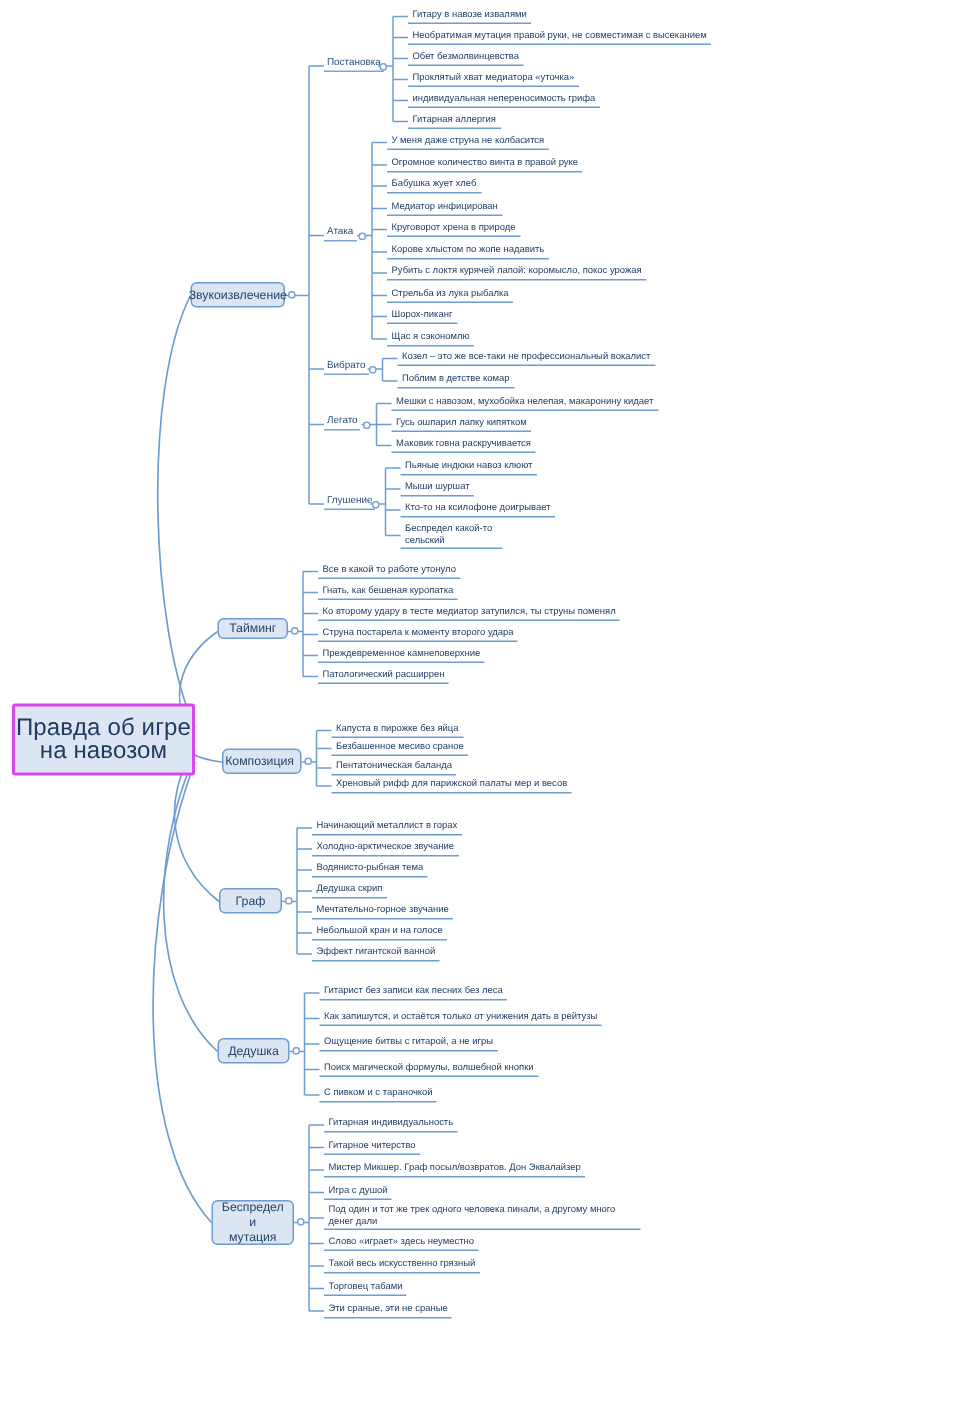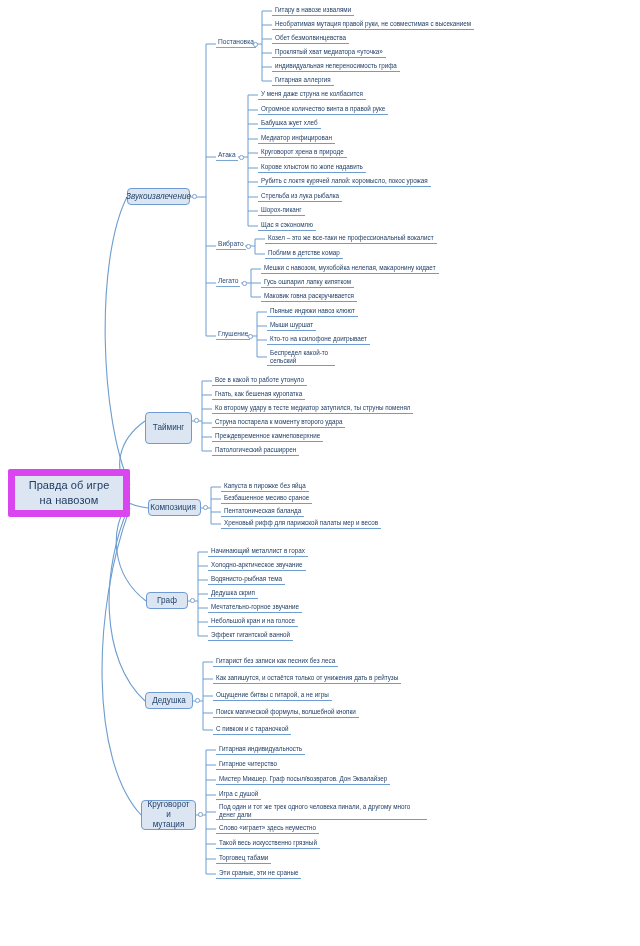--- a/index.html
+++ b/index.html
@@ -27,29 +27,29 @@
   }
 
   
   .root-node {
     position: absolute;
     left: 8px;
     top: 469px;
     width: 122px;
     height: 48px;
     background: #dce6f2;
-    border: 7px solid #d946ef;
+    border: 2px solid #d946ef;
     border-radius: 2px;
     box-sizing: border-box;
     display: flex;
     align-items: center;
     justify-content: center;
     text-align: center;
     color: #1f3c63;
-    font-size: 11px;
+    font-size: 16px;
     line-height: 15px;
     letter-spacing: 0.1px;
   }
 
   
   .branch-node {
     position: absolute;
     background: #dce6f2;
     border: 1px solid #6e9bd1;
     border-radius: 4px;
@@ -217,21 +217,21 @@
     </g>
   </svg>
 
   <div class="root-node">
     <div>
       <div>Правда об игре</div>
       <div>на навозом</div>
     </div>
   </div>
 
-  <div class="branch-node" style="left:127px; top:188px; width:63px; height:17px;font-style:italic;">
+  <div class="branch-node" style="left:127px; top:188px; width:63px; height:17px;">
     <span>Звукоизвлечение</span>
   </div>
   <div class="handle" style="left:192px; top:194px;"></div>
 
   <div class="sub-node" style="left:216px; top:38px;">
     <span>Постановка</span>
   </div>
   <div class="handle" style="left:253px; top:42px;"></div>
 
   <div class="leaf" style="left:272px; top:6px;"><span>Гитару в навозе извалями</span></div>
@@ -277,21 +277,21 @@
   <div class="sub-node" style="left:216px; top:330px;">
     <span>Глушение</span>
   </div>
   <div class="handle" style="left:248px; top:334px;"></div>
 
   <div class="leaf" style="left:267px; top:307px;"><span>Пьяные индюки навоз клюют</span></div>
   <div class="leaf" style="left:267px; top:321px;"><span>Мыши шуршат</span></div>
   <div class="leaf" style="left:267px; top:335px;"><span>Кто-то на ксилофоне доигрывает</span></div>
   <div class="leaf wrap" style="left:267px; top:349px; width:62px;"><span>Беспредел какой-то сельский</span></div>
 
-  <div class="branch-node" style="left:145px; top:412px; width:47px; height:32px;">
+  <div class="branch-node" style="left:145px; top:412px; width:47px; height:14px;">
     <span>Тайминг</span>
   </div>
   <div class="handle" style="left:194px; top:418px;"></div>
 
   <div class="leaf" style="left:212px; top:376px;"><span>Все в какой то работе утонуло</span></div>
   <div class="leaf" style="left:212px; top:390px;"><span>Гнать, как бешеная куропатка</span></div>
   <div class="leaf" style="left:212px; top:404px;"><span>Ко второму удару в тесте медиатор затупился, ты струны поменял</span></div>
   <div class="leaf" style="left:212px; top:418px;"><span>Струна постарела к моменту второго удара</span></div>
   <div class="leaf" style="left:212px; top:432px;"><span>Преждевременное камнеповерхние</span></div>
   <div class="leaf" style="left:212px; top:446px;"><span>Патологический расширрен</span></div>
@@ -325,21 +325,21 @@
   <div class="handle" style="left:195px; top:698px;"></div>
 
   <div class="leaf" style="left:213px; top:657px;"><span>Гитарист без записи как песних без леса</span></div>
   <div class="leaf" style="left:213px; top:674px;"><span>Как запишутся, и остаётся только от унижения дать в рейтузы</span></div>
   <div class="leaf" style="left:213px; top:691px;"><span>Ощущение битвы с гитарой, а не игры</span></div>
   <div class="leaf" style="left:213px; top:708px;"><span>Поиск магической формулы, волшебной кнопки</span></div>
   <div class="leaf" style="left:213px; top:725px;"><span>С пивком и с тараночкой</span></div>
 
   <div class="branch-node" style="left:141px; top:800px; width:55px; height:30px;">
     <div>
-      <div>Круговорот и</div>
+      <div>Беспредел и</div>
       <div>мутация</div>
     </div>
   </div>
   <div class="handle" style="left:198px; top:812px;"></div>
 
   <div class="leaf" style="left:216px; top:745px;"><span>Гитарная индивидуальность</span></div>
   <div class="leaf" style="left:216px; top:760px;"><span>Гитарное читерство</span></div>
   <div class="leaf" style="left:216px; top:775px;"><span>Мистер Микшер. Граф посыл/возвратов. Дон Эквалайзер</span></div>
   <div class="leaf" style="left:216px; top:790px;"><span>Игра с душой</span></div>
   <div class="leaf wrap" style="left:216px; top:803px; width:205px;"><span>Под один и тот же трек одного человека пинали, а другому много денег дали</span></div>

